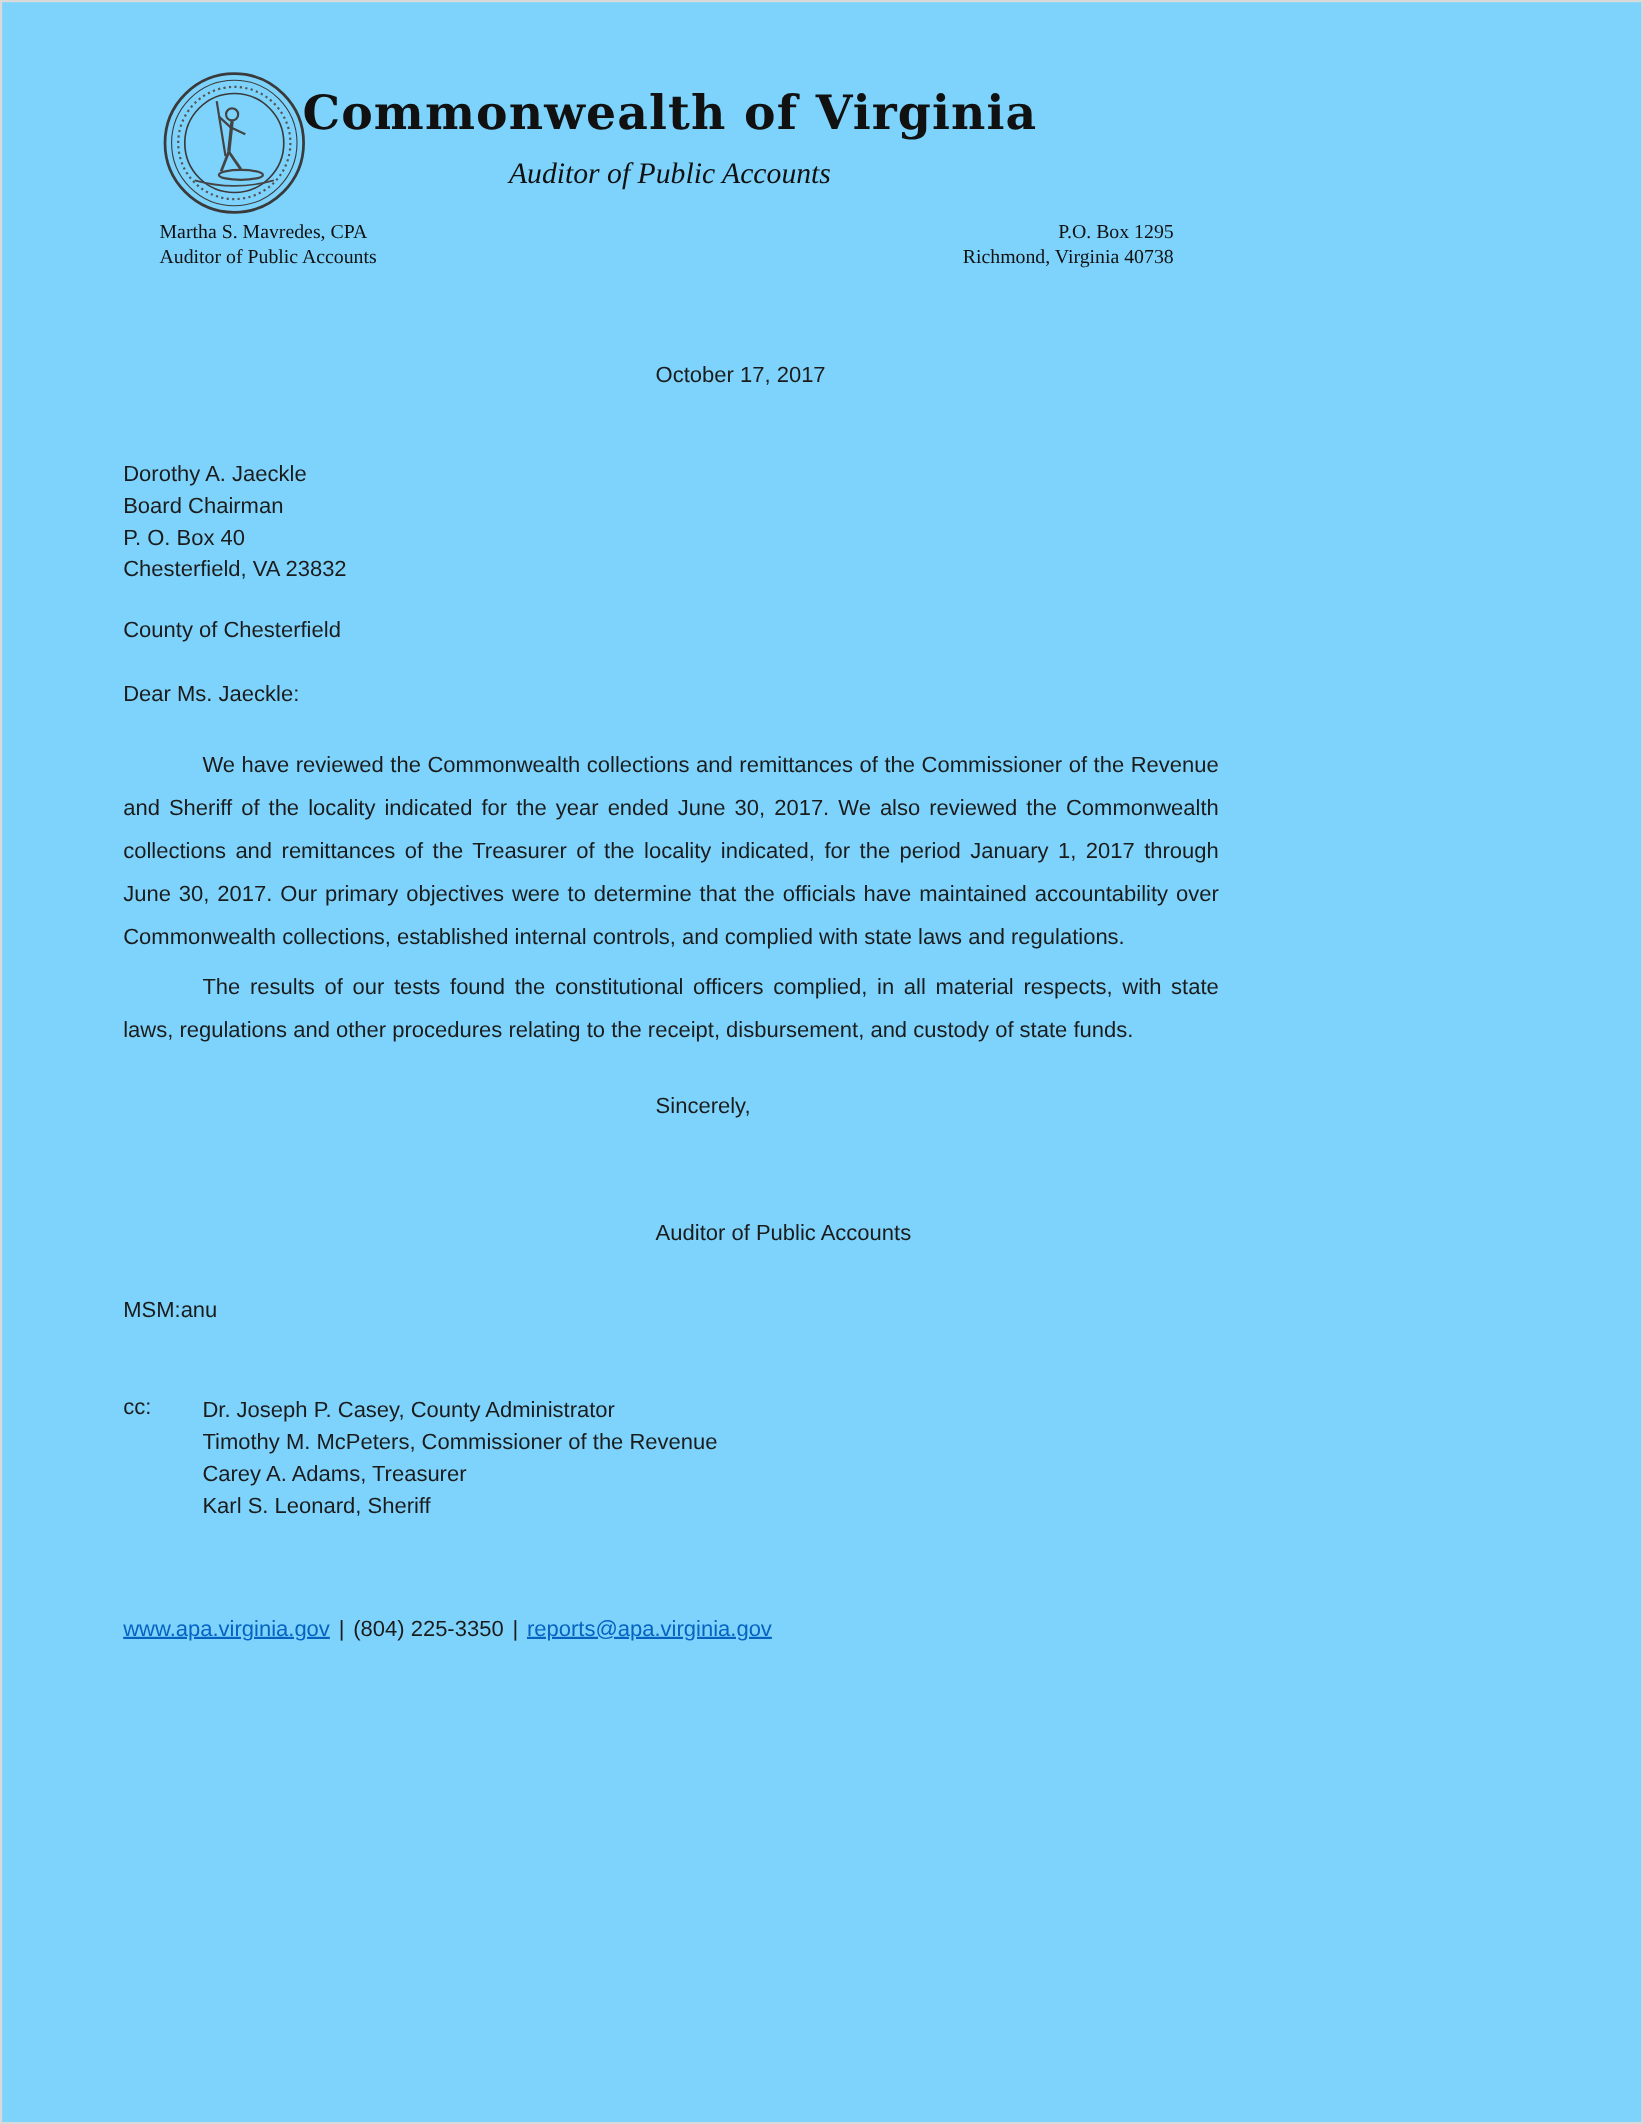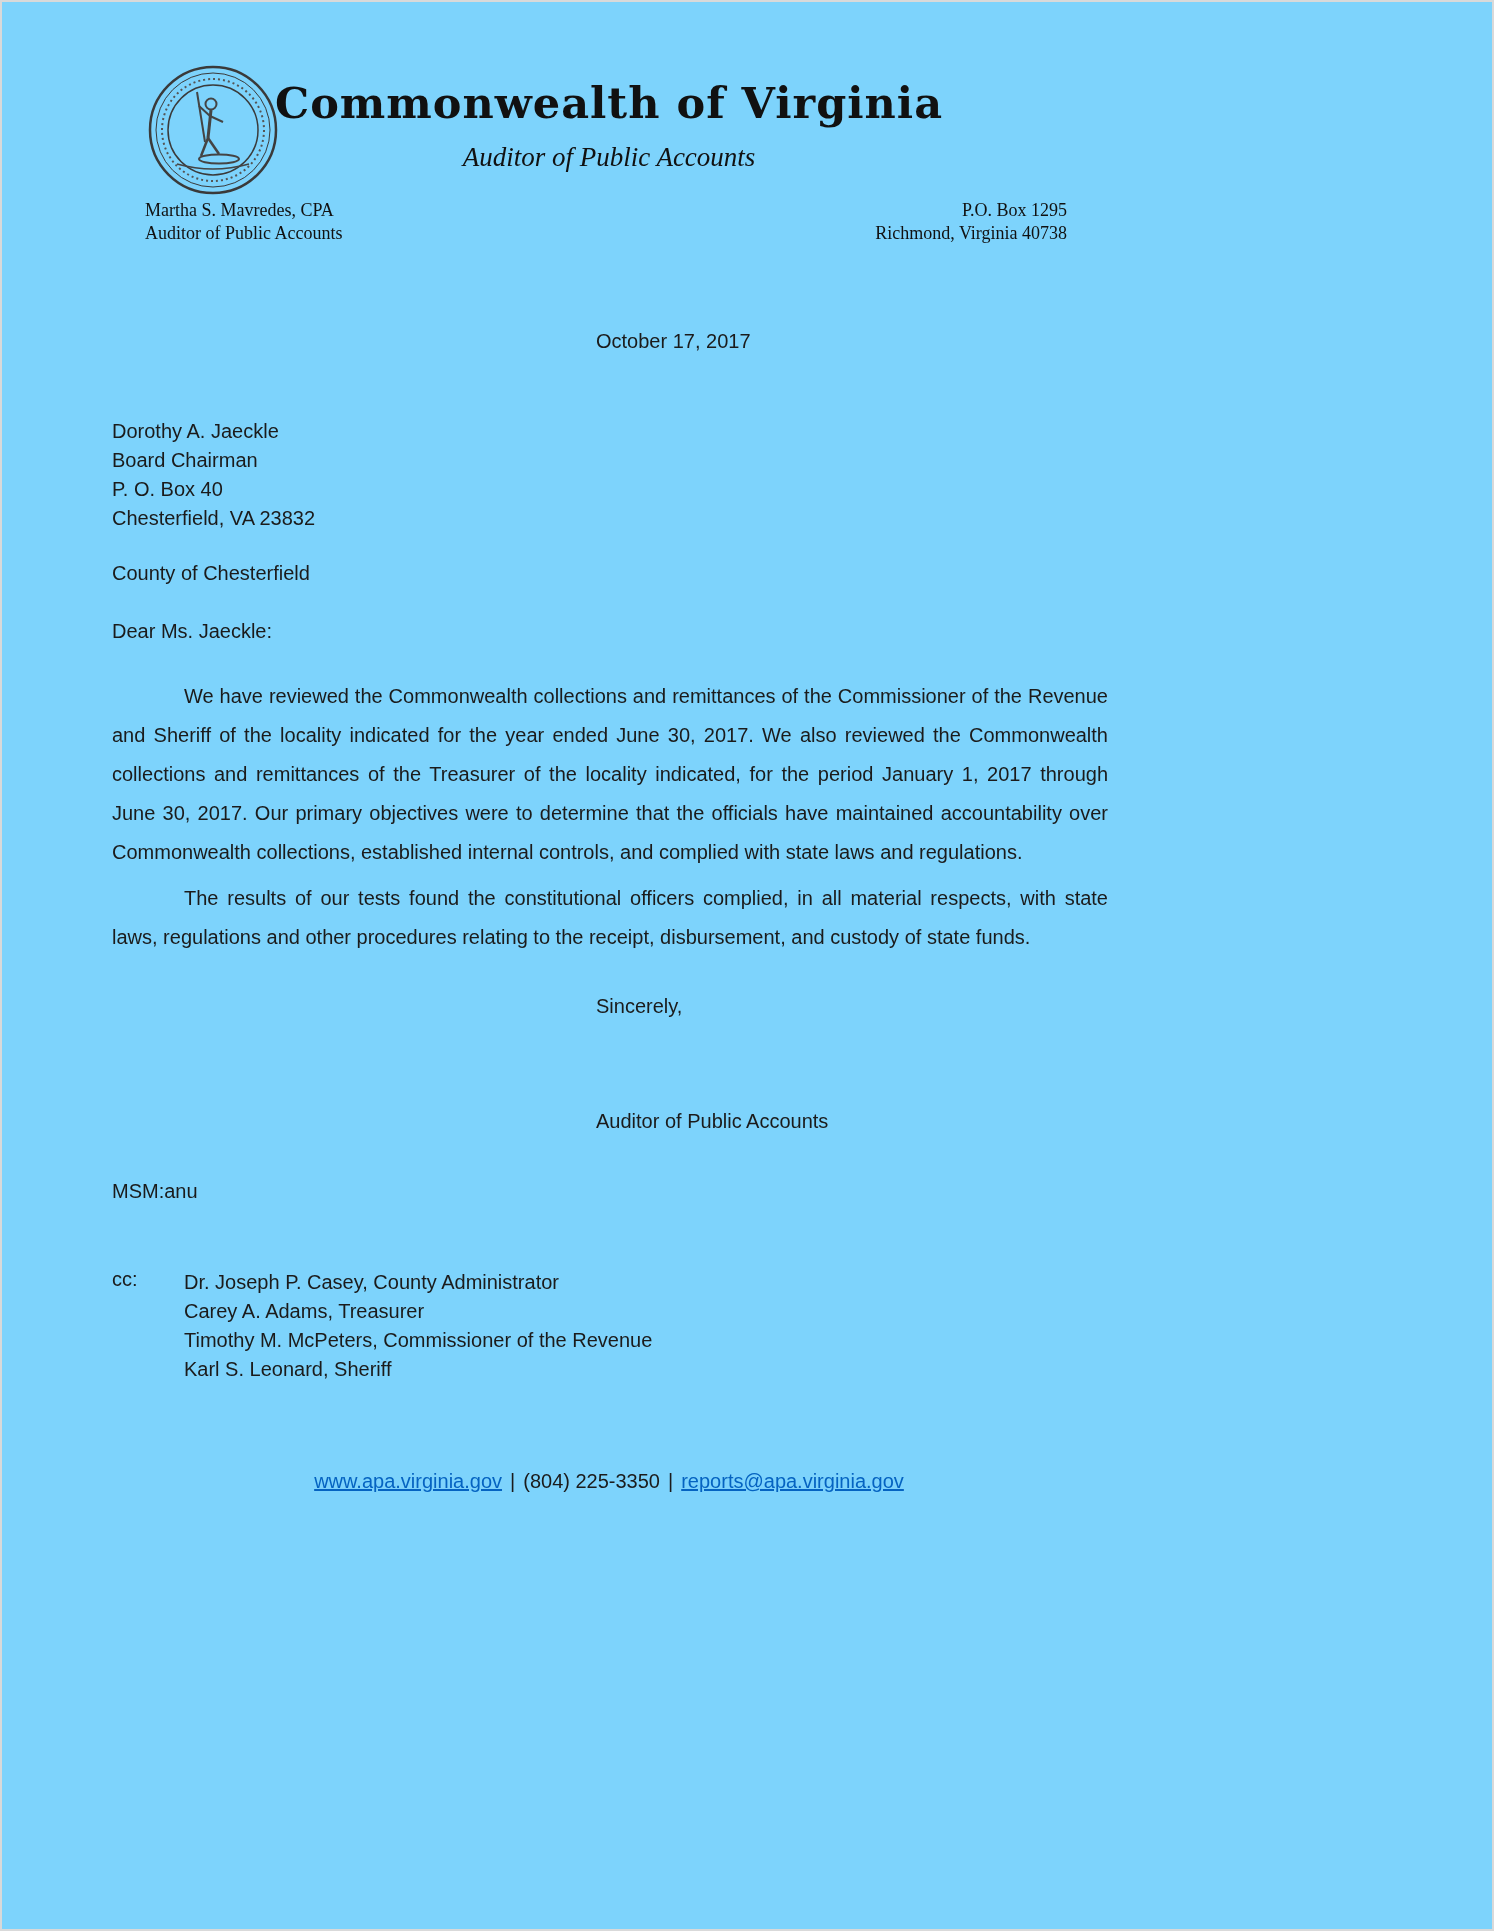--- a/index.html
+++ b/index.html
@@ -83,21 +83,21 @@
   .ref-line    { position: absolute; left: 110px; top: 1178px; font-size: 20px; }
   .cc-block    { position: absolute; left: 110px; top: 1266px; font-size: 20px; display: flex; }
   .cc-label    { width: 72px; }
   .cc-list div { line-height: 29px; }
   
   .footer {
     position: absolute;
     left: 110px;
     top: 1468px;
     width: 994px;
-    text-align: center;
+    text-align: left;
     font-size: 20px;
     color: #1b1b1b;
   }
   .footer a { color: #0563c1; text-decoration: underline; cursor: pointer; }
   .footer .sep { margin: 0 8px; color: #1b1b1b; }
 </style>
 </head>
 <body>
 
 <div class="page">
@@ -157,22 +157,22 @@
   <div class="closing">Sincerely,</div>
 
   <div class="sig-title">Auditor of Public Accounts</div>
 
   <div class="ref-line">MSM:anu</div>
 
   <div class="cc-block">
     <div class="cc-label">cc:</div>
     <div class="cc-list">
       <div>Dr. Joseph P. Casey, County Administrator</div>
+      <div>Timothy M. McPeters, Commissioner of the Revenue</div>
       <div>Carey A. Adams, Treasurer</div>
-      <div>Timothy M. McPeters, Commissioner of the Revenue</div>
       <div>Karl S. Leonard, Sheriff</div>
     </div>
   </div>
 
   <div class="footer">
     <a>www.apa.virginia.gov</a><span class="sep">|</span><span>(804) 225-3350</span><span class="sep">|</span><a>reports@apa.virginia.gov</a>
   </div>
 
 </div>
 

